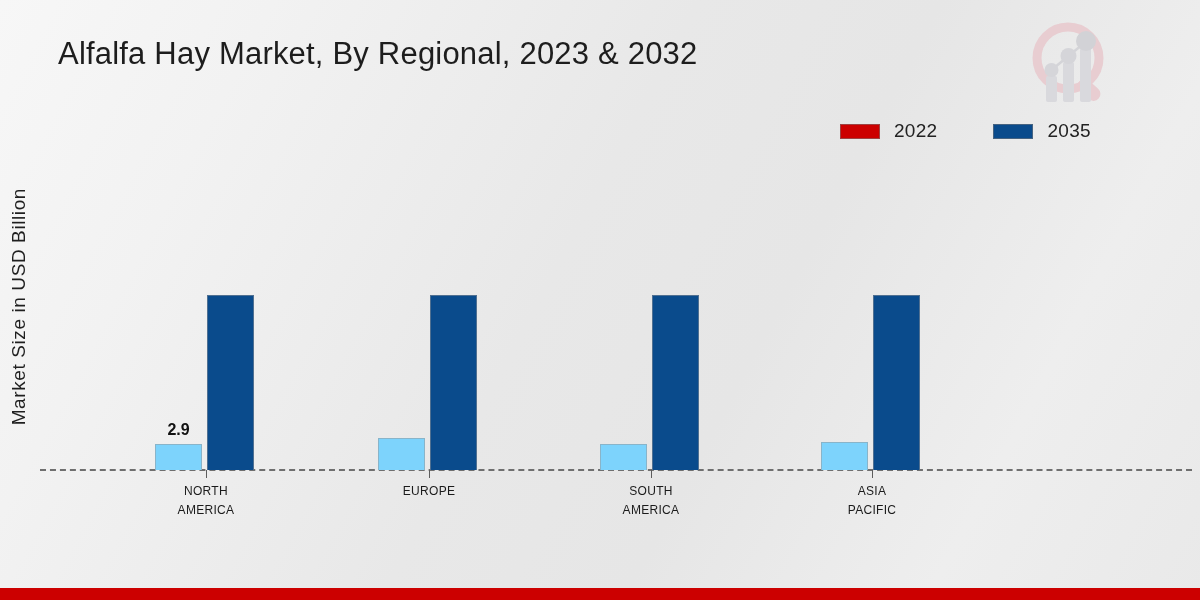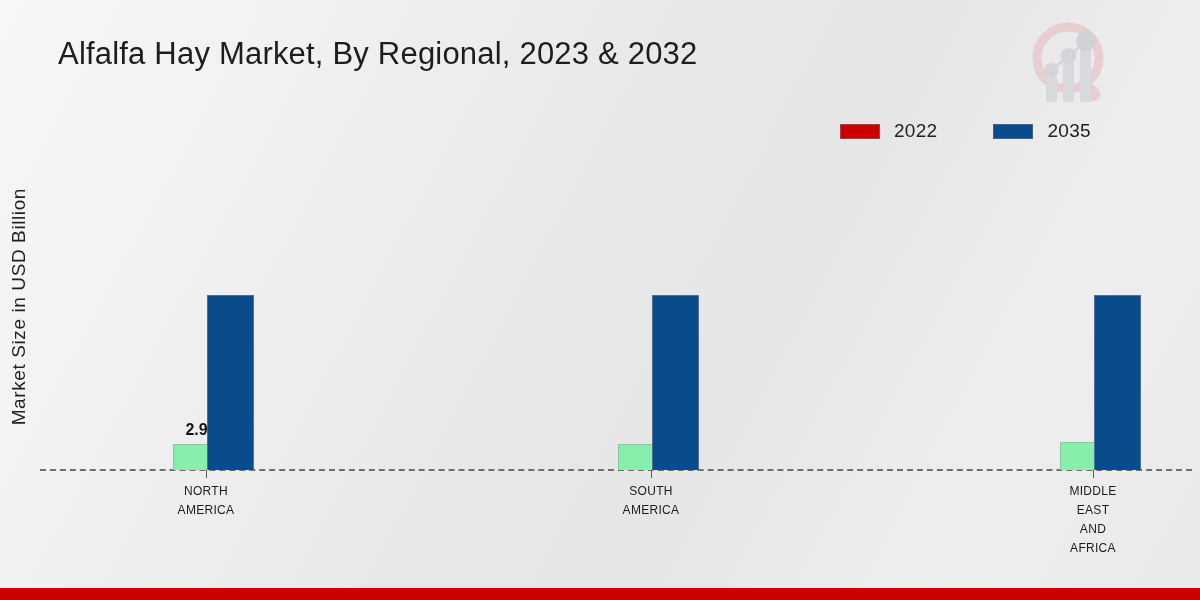--- a/index.html
+++ b/index.html
@@ -120,21 +120,21 @@
     height: 290px;
   }
 
   .bar {
     position: absolute;
     bottom: 0;
     width: 47px;
     border: 1px solid rgba(150,150,150,0.5);
     border-bottom: none;
   }
-  .bar.b2023 { background: #86efac; left: 68px; }
+  .bar.b2023 { background: #7dd3fc; left: 50px; }
   .bar.b2032 { background: #0a4b8c; left: 102px; }
 
   .bar-value {
     position: absolute;
     left: 50%;
     transform: translateX(-50%);
     top: -24px;
     font-size: 16px;
     font-weight: bold;
     color: #111;
@@ -219,36 +219,42 @@
         <div class="bar b2023" style="height: 26px;">
           <span class="bar-value">2.9</span>
         </div>
         <div class="bar b2032" style="height: 175px;"></div>
         <div class="tick"></div>
         <div class="cat-label">
           <div>NORTH</div>
           <div>AMERICA</div>
         </div>
       </div>
+      <div class="group" style="left: 288px;">
+        <div class="bar b2023" style="height: 32px;"></div>
+        <div class="bar b2032" style="height: 175px;"></div>
+        <div class="tick"></div>
+        <div class="cat-label">
+          <div>EUROPE</div>
+        </div>
+      </div>
       <div class="group" style="left: 510px;">
         <div class="bar b2023" style="height: 26px;"></div>
         <div class="bar b2032" style="height: 175px;"></div>
         <div class="tick"></div>
         <div class="cat-label">
           <div>SOUTH</div>
           <div>AMERICA</div>
         </div>
       </div>
-      <div class="group" style="left: 952px;">
+      <div class="group" style="left: 731px;">
         <div class="bar b2023" style="height: 28px;"></div>
         <div class="bar b2032" style="height: 175px;"></div>
         <div class="tick"></div>
         <div class="cat-label">
-          <div>MIDDLE</div>
-          <div>EAST</div>
-          <div>AND</div>
-          <div>AFRICA</div>
+          <div>ASIA</div>
+          <div>PACIFIC</div>
         </div>
       </div>
     </div>
 </div>
 
 <div class="bottom-strip"></div>
 
 </body></html>

